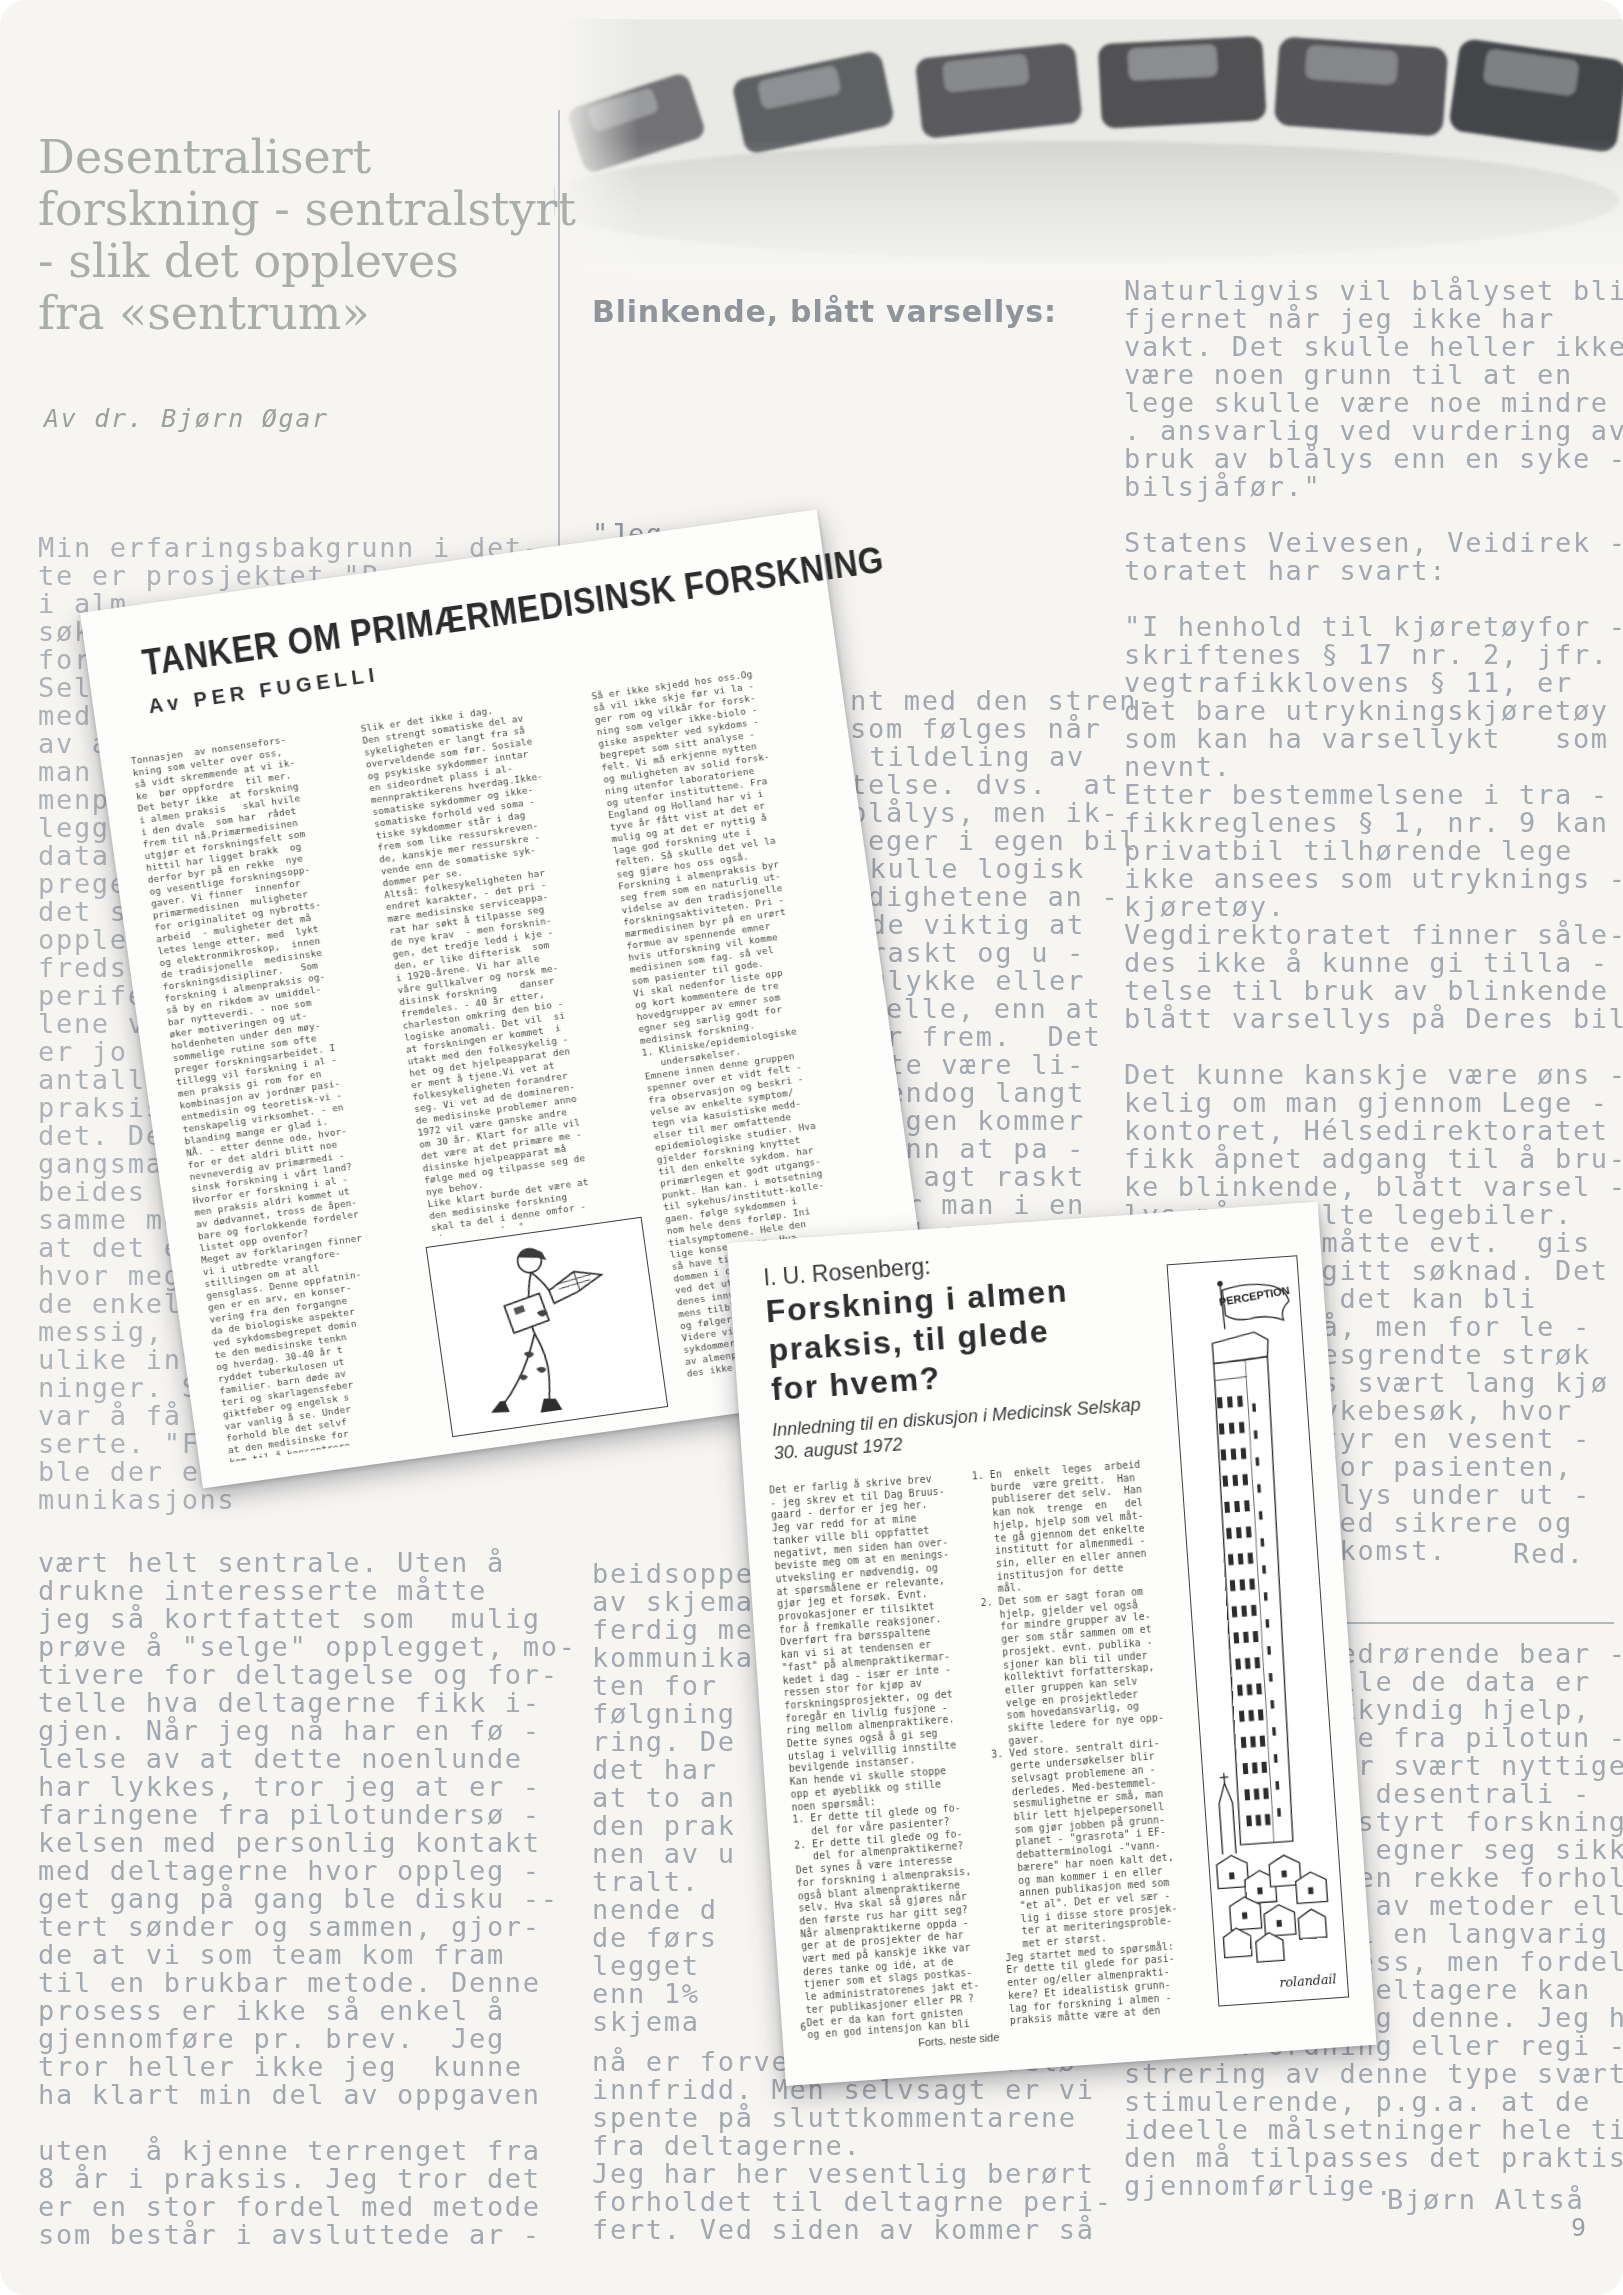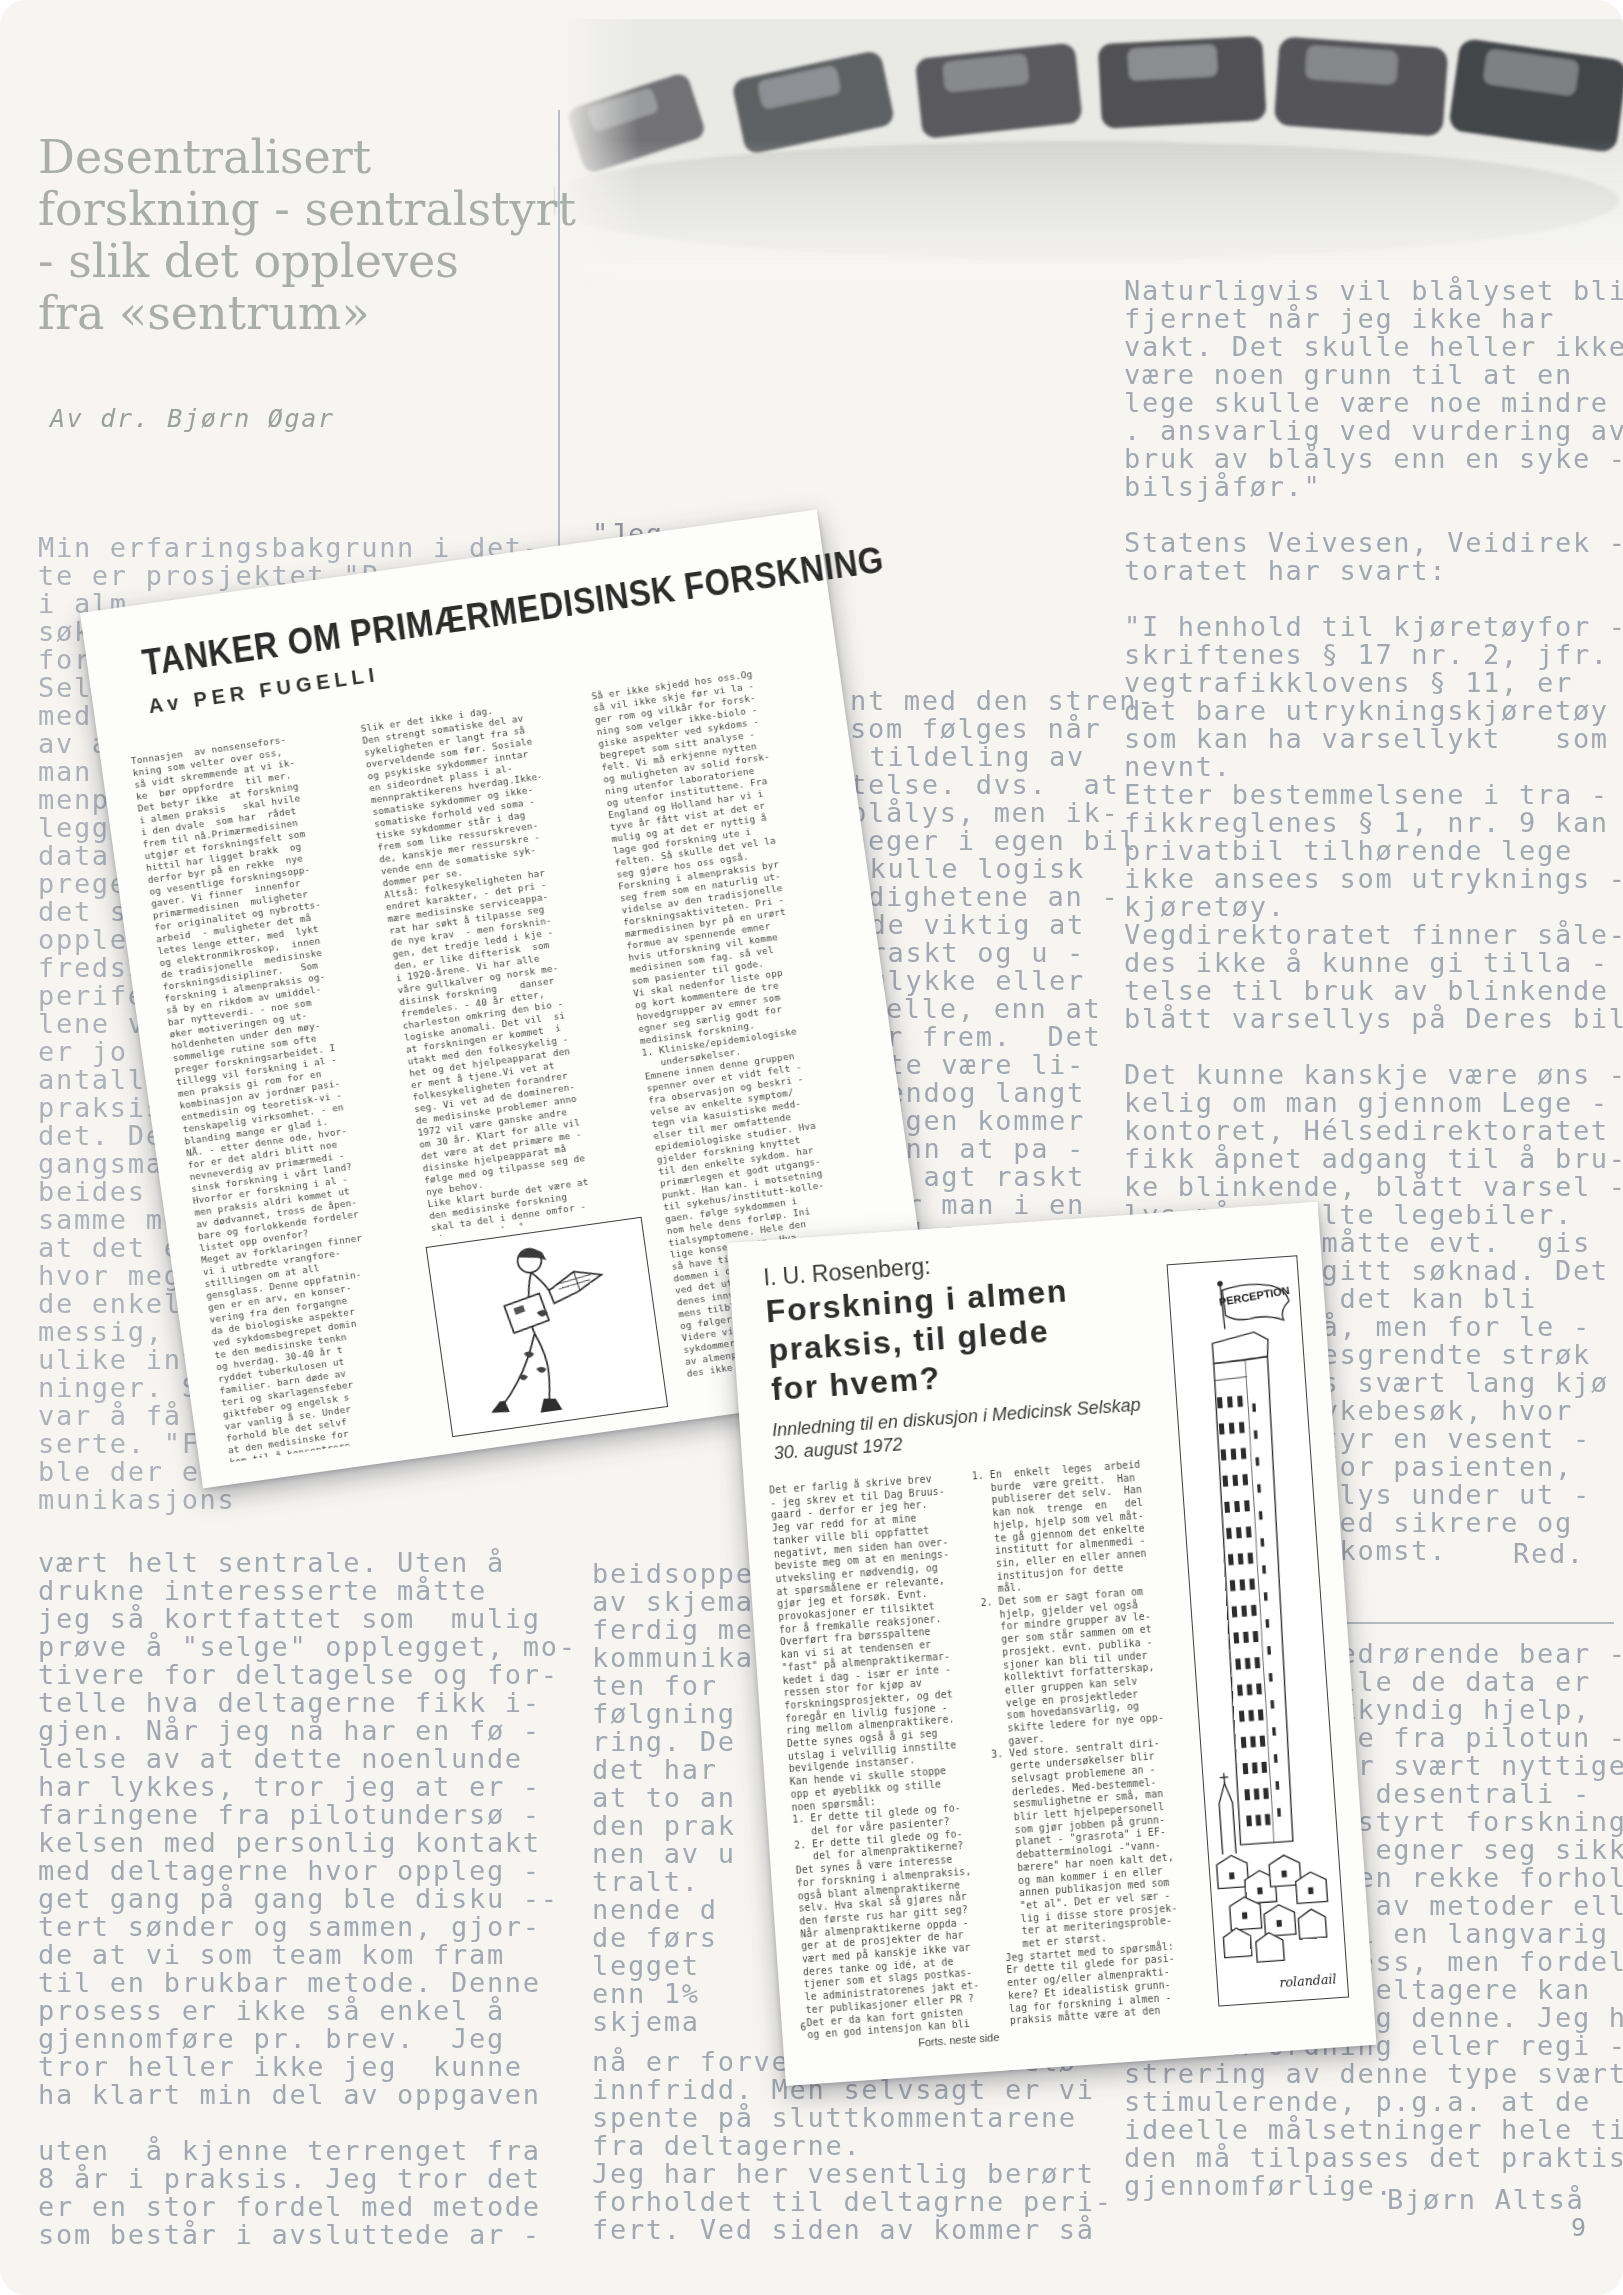--- a/index.html
+++ b/index.html
@@ -82,21 +82,21 @@
       </g>
       <rect x="0" y="0" width="1265" height="315" fill="url(#fade)"></rect>
       <rect x="0" y="0" width="400" height="315" fill="url(#fadeL)"></rect>
     </svg>
   </div>
 
   <div class="abs headline pre" style="left:38px;top:131px;">Desentralisert
 forskning - sentralstyrt
 - slik det oppleves
 fra «sentrum»</div>
-  <div class="abs byline" style="left:50px;top:404px;text-align:right;">Av dr. Bjørn Øgar</div>
+  <div class="abs byline" style="left:44px;top:404px;text-align:right;">Av dr. Bjørn Øgar</div>
 
   <div class="abs rule-v" style="left:558px;top:110px;height:854px;"></div>
 
   <div class="abs bgtype light pre" style="left:38px;top:534px;">Min erfaringsbakgrunn i det-
 te er prosjektet "P
 i alm
 søkel
 for i
 Selve
 med 55
@@ -147,20 +147,21 @@
 prosess er ikke så enkel å
 gjennomføre pr. brev.  Jeg
 tror heller ikke jeg  kunne
 ha klart min del av oppgaven
 
 uten  å kjenne terrenget fra
 8 år i praksis. Jeg tror det
 er en stor fordel med metode
 som består i avsluttede ar -</div>
 
+  <div class="abs midhead" style="left:592px;top:294px;">Blinkende, blått varsellys:</div>
   <div class="abs bgtype dark" style="left:592px;top:520px;">"Jeg er</div>
   <div class="abs bgtype pre" style="left:850px;top:687px;width:235px;text-align:right;">nt med den stren-
 som følges når
 tildeling av
 telse. dvs.  at
 blålys, men ik-
 leger i egen bil
 skulle logisk
 ndighetene an -
 nde viktig at

